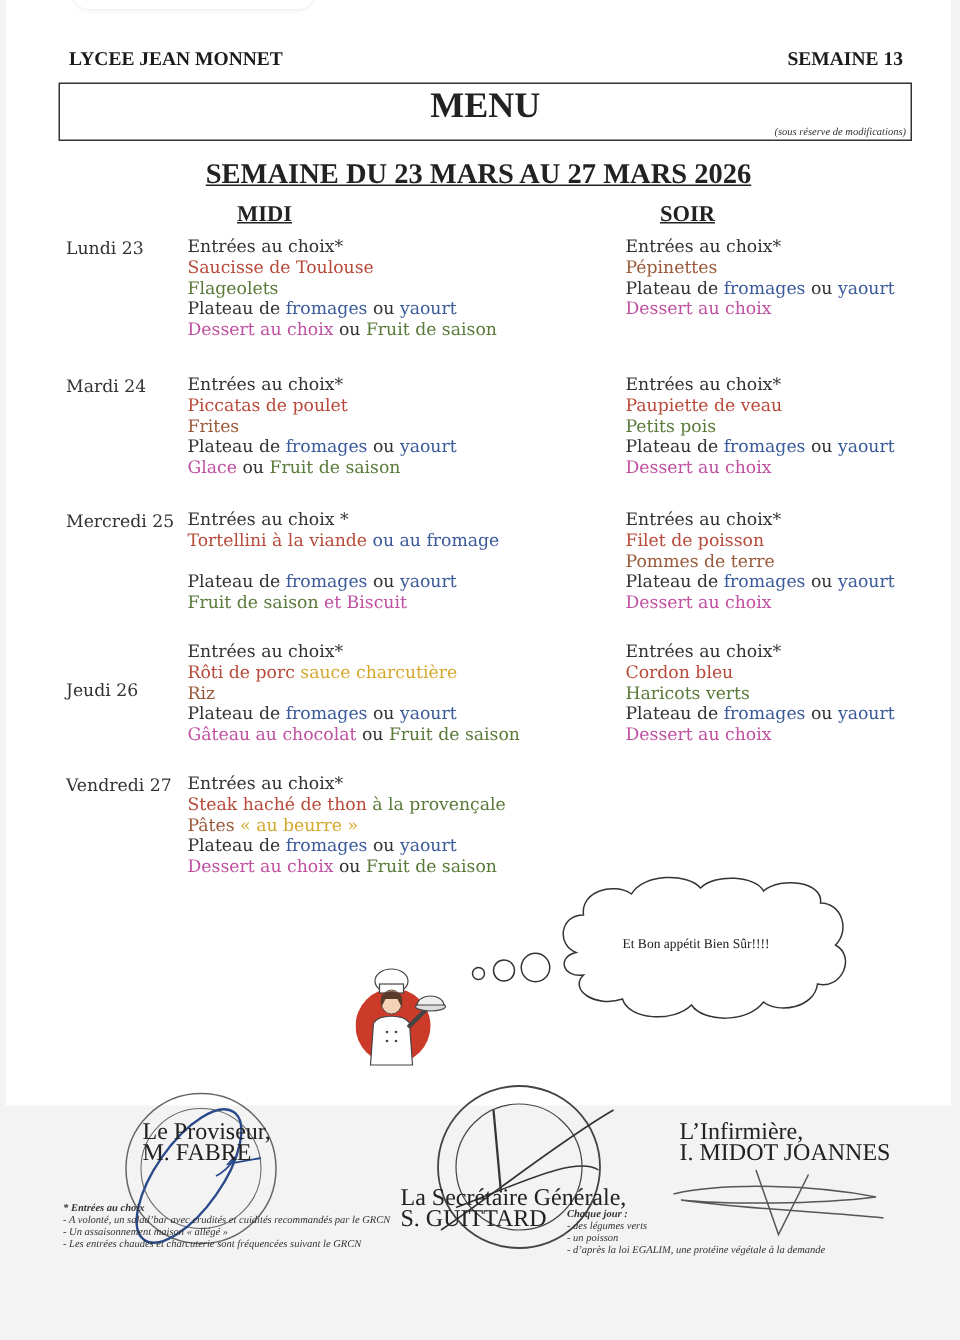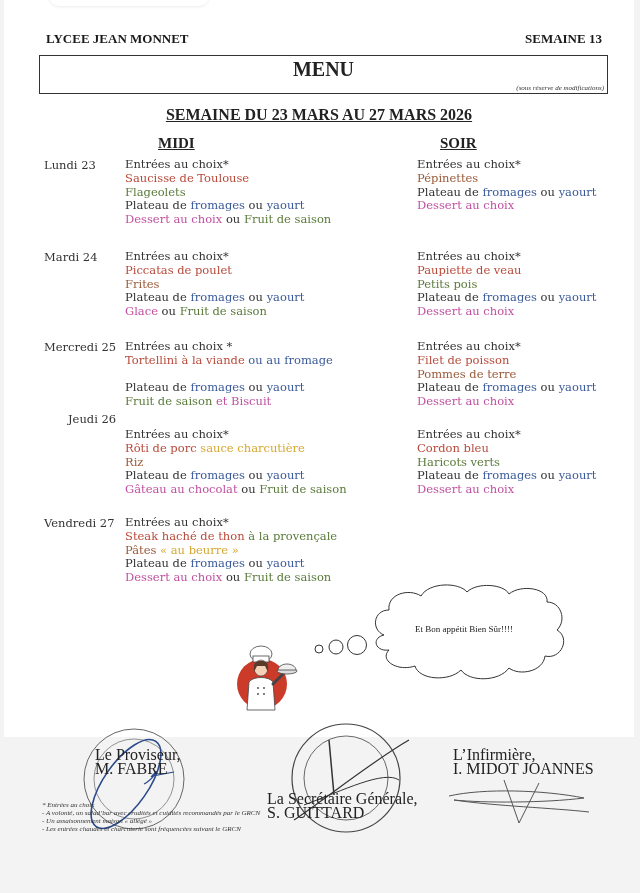--- a/index.html
+++ b/index.html
@@ -23,29 +23,29 @@
       font-weight: bold; font-size: 13px; color: #1a1a1a;
     }
     .hdr.left { left: 42px; }
     .hdr.right { left: 521px; }
     .menu-box {
       position: absolute; left: 35px; top: 55px; width: 567px; height: 37px;
       border: 1.5px solid #333;
     }
     .menu-title {
       position: absolute; left: 0; right: 0; top: 2px; text-align: center;
-      font-family: "Liberation Serif", serif; font-weight: bold; font-size: 20px; color: #222;
+      font-family: "Liberation Serif", serif; font-weight: bold; font-size: 24px; color: #222;
     }
     .reserve {
       position: absolute; right: 3px; bottom: 1px;
       font-family: "Liberation Serif", serif; font-style: italic; font-size: 7px; color: #333;
     }
     .week {
       position: absolute; left: 0; right: 0; top: 106px; text-align: center;
-      font-family: "Liberation Serif", serif; font-weight: bold; font-size: 16px;
+      font-family: "Liberation Serif", serif; font-weight: bold; font-size: 19px;
       color: #222; text-decoration: underline;
     }
     .col-title {
       position: absolute; top: 135px;
       font-family: "Liberation Serif", serif; font-weight: bold; font-size: 15px;
       color: #222; text-decoration: underline;
     }
     .col-title.midi { left: 154px; }
     .col-title.soir { left: 436px; }
     .day-label {
@@ -72,21 +72,21 @@
     .chef { position: absolute; left: 233px; top: 644px; }
     .sig {
       position: absolute; font-family: "Liberation Serif", serif; font-size: 16px;
       line-height: 14px; color: #222;
     }
     .stamp { position: absolute; }
     .foot {
       position: absolute; font-family: "Liberation Serif", serif; font-style: italic;
       font-size: 7px; line-height: 8px; color: #333;
     }
-    .foot .bold { font-weight: normal; }
+    .foot .bold { font-weight: bold; }
   </style>
 </head>
 <body>
 
 <div class="page">
   <div class="top-tab"></div>
 
   <div class="hdr left">LYCEE JEAN MONNET</div>
   <div class="hdr right">SEMAINE 13</div>
 
@@ -138,21 +138,21 @@
         <div style="min-height: 13.8px;"><span class="c-dark">Plateau de </span><span class="c-blue">fromages</span><span class="c-dark"> ou </span><span class="c-blue">yaourt</span></div>
         <div style="min-height: 13.8px;"><span class="c-green">Fruit de saison</span><span class="c-pink"> et Biscuit</span></div>
       </div>
       <div class="meal soir" style="top: 340px;">
         <div style="min-height: 13.8px;"><span class="c-dark">Entrées au choix*</span></div>
         <div style="min-height: 13.8px;"><span class="c-red">Filet de poisson</span></div>
         <div style="min-height: 13.8px;"><span class="c-brown">Pommes de terre</span></div>
         <div style="min-height: 13.8px;"><span class="c-dark">Plateau de </span><span class="c-blue">fromages</span><span class="c-dark"> ou </span><span class="c-blue">yaourt</span></div>
         <div style="min-height: 13.8px;"><span class="c-pink">Dessert au choix</span></div>
       </div>
-      <div class="day-label" style="top: 412px; margin-left: 24px;">Jeudi 26</div>
+      <div class="day-label" style="top: 453px;">Jeudi 26</div>
       <div class="meal midi" style="top: 428px;">
         <div style="min-height: 13.8px;"><span class="c-dark">Entrées au choix*</span></div>
         <div style="min-height: 13.8px;"><span class="c-red">Rôti de porc</span><span class="c-yellow"> sauce charcutière</span></div>
         <div style="min-height: 13.8px;"><span class="c-brown">Riz</span></div>
         <div style="min-height: 13.8px;"><span class="c-dark">Plateau de </span><span class="c-blue">fromages</span><span class="c-dark"> ou </span><span class="c-blue">yaourt</span></div>
         <div style="min-height: 13.8px;"><span class="c-pink">Gâteau au chocolat</span><span class="c-dark"> ou </span><span class="c-green">Fruit de saison</span></div>
       </div>
       <div class="meal soir" style="top: 428px;">
         <div style="min-height: 13.8px;"><span class="c-dark">Entrées au choix*</span></div>
         <div style="min-height: 13.8px;"><span class="c-red">Cordon bleu</span></div>
@@ -224,13 +224,19 @@
     <div>L’Infirmière,</div>
     <div>I. MIDOT JOANNES</div>
   </div>
 
   <div class="foot" style="left:38px; top:801px;">
     <div class="bold">* Entrées au choix</div>
     <div>- A volonté, un salad’bar avec crudités et cuidités recommandés par le GRCN</div>
     <div>- Un assaisonnement maison « allégé »</div>
     <div>- Les entrées chaudes et charcuterie sont fréquencées suivant le GRCN</div>
   </div>
+  <div class="foot" style="left:374px; top:805px;">
+    <div class="bold">Chaque jour :</div>
+    <div>- des légumes verts</div>
+    <div>- un poisson</div>
+    <div>- d’après la loi EGALIM, une protéine végétale à la demande</div>
+  </div>
 </div>
 
 </body></html>

